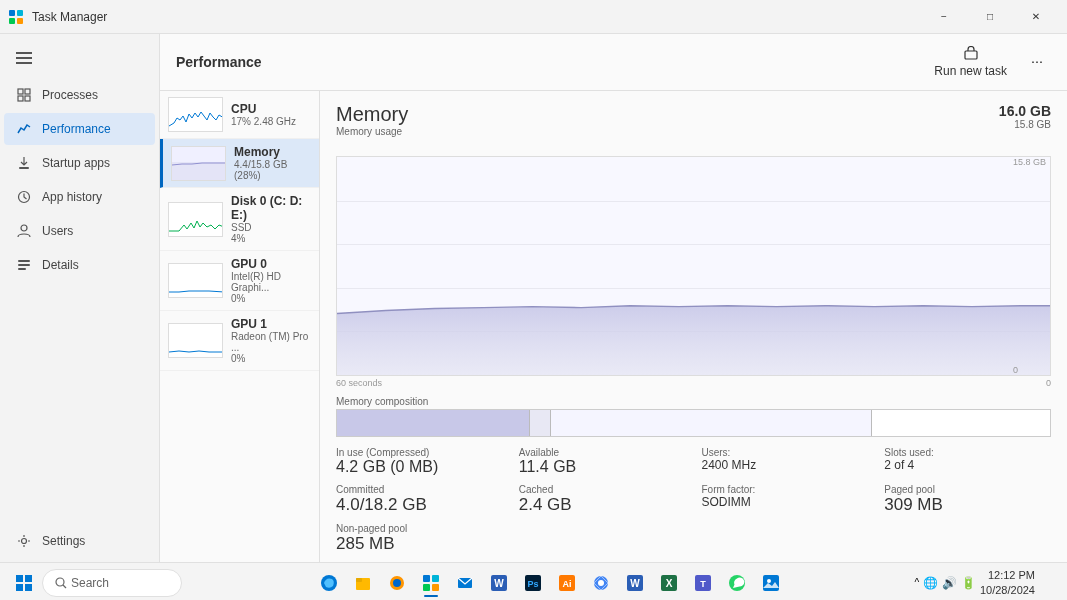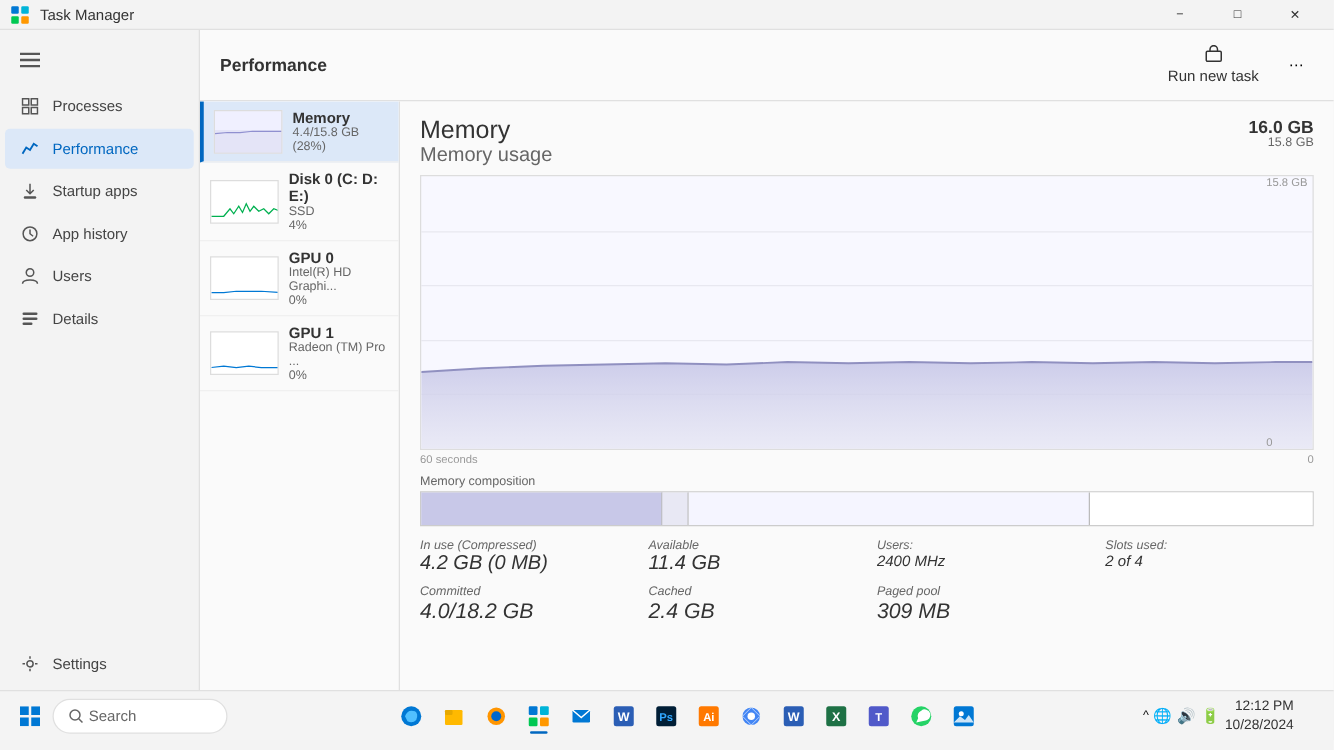--- a/index.html
+++ b/index.html
@@ -1,21 +1,21 @@
 <!DOCTYPE html>
 <html><head>
   <meta charset="utf-8">
   <style>
     * { margin: 0; padding: 0; box-sizing: border-box; }
     body { width: 1067px; height: 600px; font-family: 'Segoe UI', Arial, sans-serif; font-size: 12px; background: #f3f3f3; overflow: hidden; }
     
     
     .titlebar {
       display: flex; align-items: center; justify-content: space-between;
-      background: #f3f3f3; height: 24px; padding: 0 8px;
+      background: #f3f3f3; height: 34px; padding: 0 8px;
       border-bottom: 1px solid #e0e0e0;
     }
     .titlebar-left { display: flex; align-items: center; gap: 8px; }
     .titlebar-icon { width: 16px; height: 16px; }
     .titlebar-title { font-size: 12px; color: #333; }
     .titlebar-controls { display: flex; align-items: center; }
     .titlebar-btn { width: 46px; height: 32px; display: flex; align-items: center; justify-content: center; cursor: pointer; color: #333; font-size: 10px; }
 
     
     .main-container { display: flex; height: calc(600px - 32px - 40px); }
@@ -49,34 +49,34 @@
     .perf-item-sub { font-size: 10px; color: #666; }
     .perf-item-pct { font-size: 10px; color: #666; }
 
     
     .perf-detail { flex: 1; padding: 12px 16px; overflow-y: auto; }
     .detail-header { display: flex; justify-content: space-between; align-items: flex-start; margin-bottom: 4px; }
     .detail-title { font-size: 20px; font-weight: 300; color: #333; }
     .detail-size { font-size: 12px; color: #333; text-align: right; }
     .detail-size-main { font-size: 14px; font-weight: 600; }
     .detail-size-sub { font-size: 10px; color: #666; }
-    .chart-label { font-size: 16px; color: #666; margin-bottom: 2px; }
+    .chart-label { font-size: 10px; color: #666; margin-bottom: 15px; }
     
     
     .main-chart { width: 100%; height: 220px; background: #f8f8ff; border: 1px solid #ddd; position: relative; margin-bottom: 2px; }
     .chart-y-labels { position: absolute; right: 4px; top: 0; height: 100%; display: flex; flex-direction: column; justify-content: space-between; font-size: 9px; color: #999; }
     .chart-x-labels { display: flex; justify-content: space-between; font-size: 9px; color: #999; margin-bottom: 8px; }
     
     
     .composition-label { font-size: 10px; color: #666; margin-top: 4px; margin-bottom: 2px; }
     .composition-bar { width: 100%; height: 28px; display: flex; border: 1px solid #ccc; margin-bottom: 10px; }
     .comp-seg { height: 100%; }
     
     
-    .stats-grid { display: grid; grid-template-columns: 1fr 1fr 1fr 1fr; gap: 8px 16px; font-style: italic; }
+    .stats-grid { display: grid; grid-template-columns: 1fr 1fr 1fr 1fr; gap: 8px 16px; }
     .stat-item { }
     .stat-label { font-size: 10px; color: #666; }
     .stat-value { font-size: 16px; font-weight: 300; color: #333; }
     .stat-value-sm { font-size: 17px; color: #333; }
     .stat-right-label { font-size: 10px; color: #666; }
     .stat-right-value { font-size: 12px; color: #333; }
 
     
     .taskbar { height: 40px; background: rgba(243,243,243,0.95); border-top: 1px solid #e0e0e0; display: flex; align-items: center; padding: 0 8px; gap: 2px; }
     .taskbar-start { width: 32px; height: 32px; display: flex; align-items: center; justify-content: center; cursor: pointer; border-radius: 4px; }
@@ -223,20 +223,31 @@
         <div class="more-btn">
           <span>⋯</span>
         </div>
       </div>
     </div>
 
     <div class="perf-body">
 
       <div class="perf-list">
 
+        <div class="perf-list-item">
+          <div class="perf-thumb">
+            <svg width="55" height="35" viewBox="0 0 55 35">
+              <polyline points="0,28 5,25 8,20 11,22 14,18 17,24 20,16 23,20 26,15 29,19 32,14 35,18 38,22 41,15 44,19 47,22 50,17 55,20" fill="none" stroke="#0078d4" stroke-width="1"></polyline>
+            </svg>
+          </div>
+          <div class="perf-item-info">
+            <div class="perf-item-name">CPU</div>
+            <div class="perf-item-sub">17%  2.48 GHz</div>
+          </div>
+        </div>
 
         <div class="perf-list-item active">
           <div class="perf-thumb" style="background:#f0f0ff;">
             <svg width="55" height="35" viewBox="0 0 55 35">
               <rect x="0" y="15" width="55" height="20" fill="#d8d8f0" opacity="0.5"></rect>
               <polyline points="0,18 10,17 20,17 30,16 40,16 55,16" fill="none" stroke="#9090d0" stroke-width="1"></polyline>
             </svg>
           </div>
           <div class="perf-item-info">
             <div class="perf-item-name">Memory</div>
@@ -358,24 +369,32 @@
           </div>
 
           <div class="stat-item">
             <div class="stat-label">Committed</div>
             <div class="stat-value-sm">4.0/18.2 GB</div>
           </div>
           <div class="stat-item">
             <div class="stat-label">Cached</div>
             <div class="stat-value-sm">2.4 GB</div>
           </div>
+          <div class="stat-item">
+            <div class="stat-right-label">Form factor:</div>
+            <div class="stat-right-value">SODIMM</div>
+          </div>
 
           <div class="stat-item">
             <div class="stat-label">Paged pool</div>
             <div class="stat-value-sm">309 MB</div>
+          </div>
+          <div class="stat-item">
+            <div class="stat-label">Non-paged pool</div>
+            <div class="stat-value-sm">285 MB</div>
           </div>
         </div>
       </div>
     </div>
   </div>
 </div>
 
 <div class="taskbar">
   <div class="taskbar-start">
     <svg width="16" height="16" viewBox="0 0 16 16">

